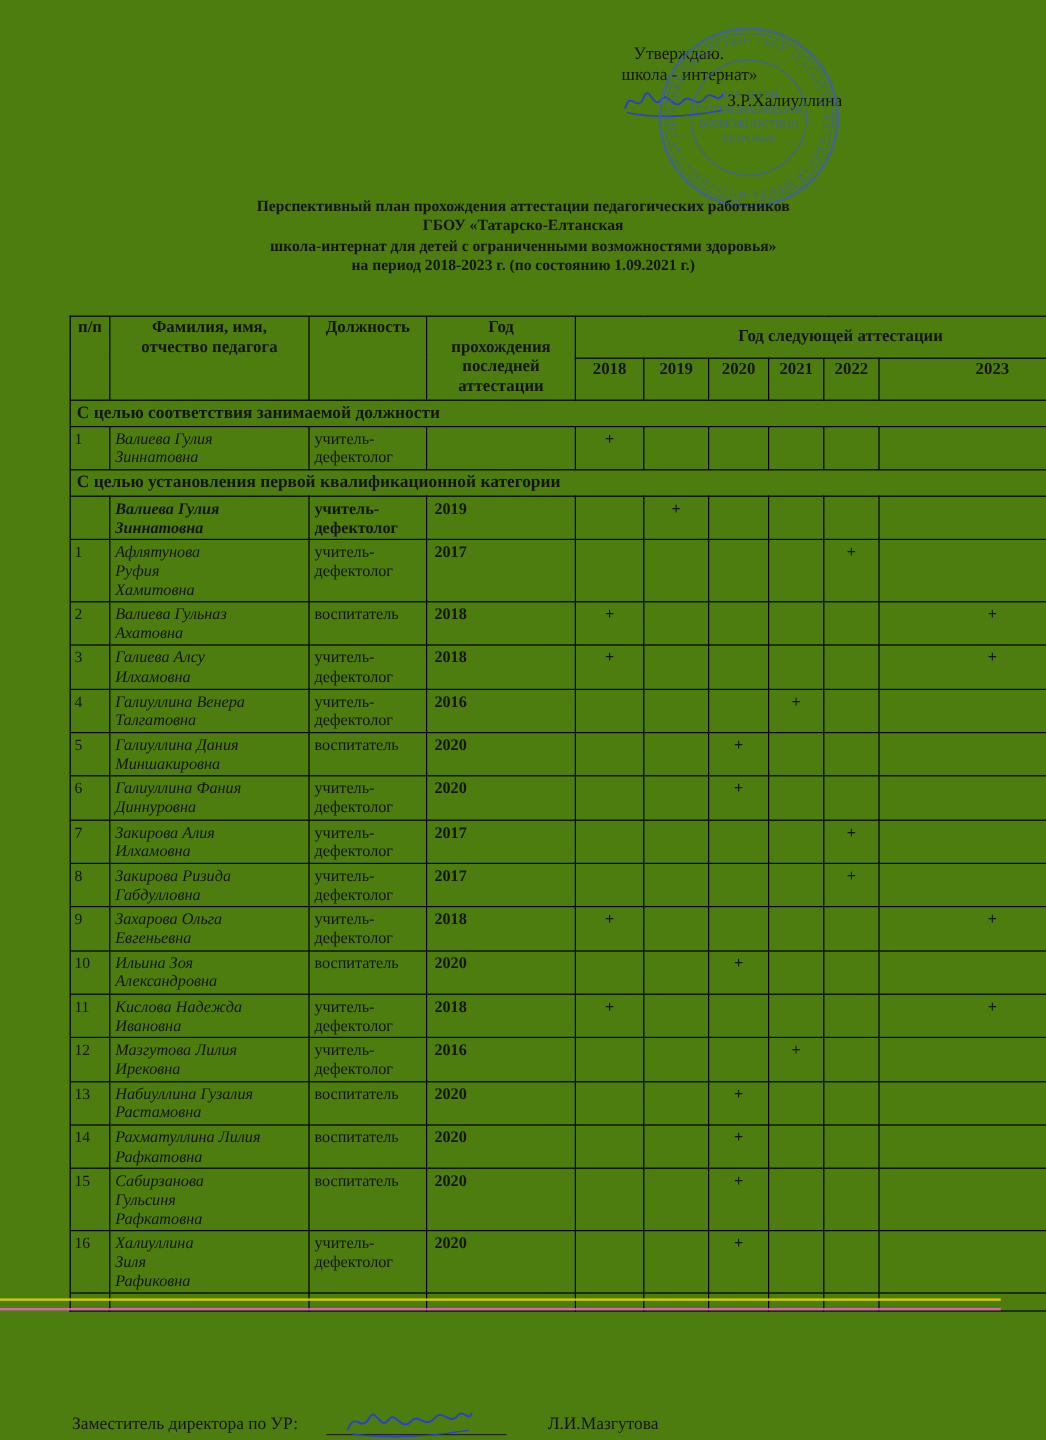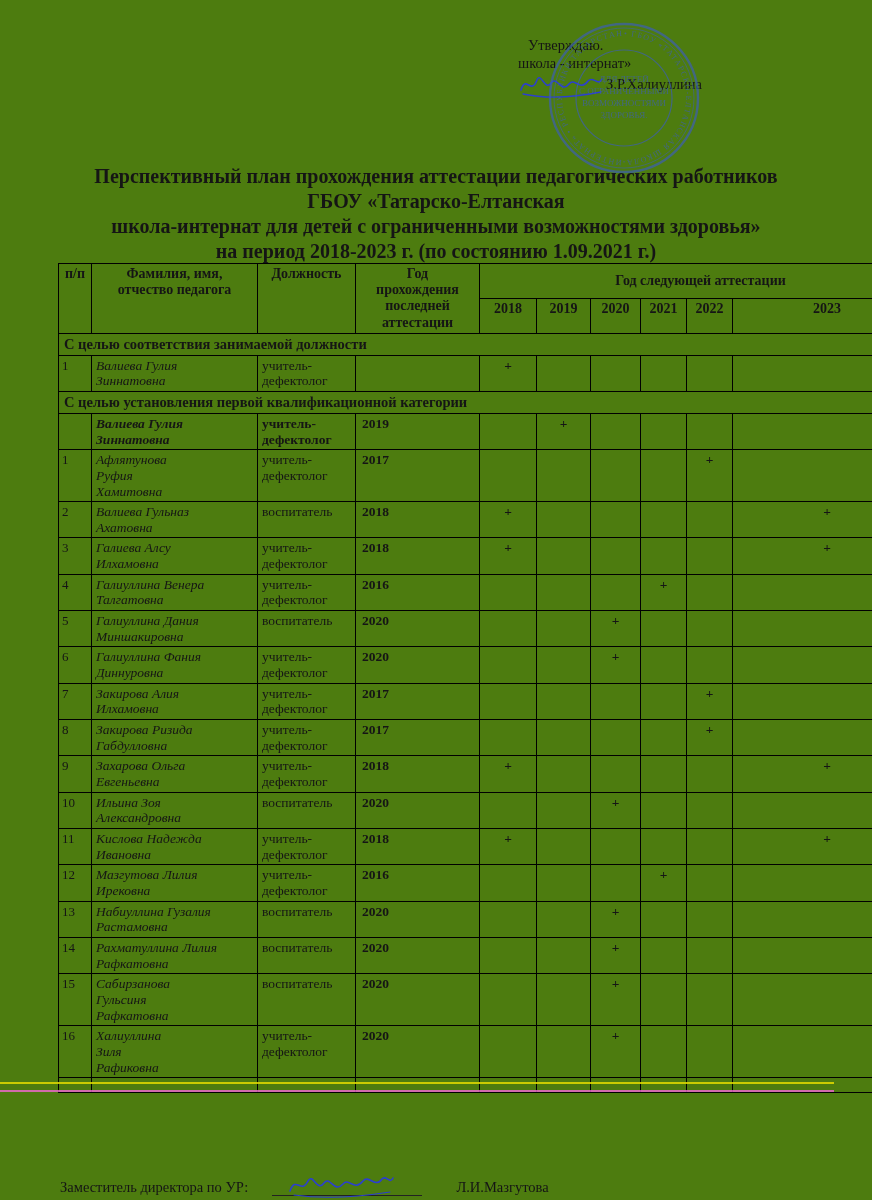--- a/index.html
+++ b/index.html
@@ -14,21 +14,21 @@
   .approval .ind { padding-left:10px; }
   .approval .sig-row { display:flex; align-items:center; gap:2px; }
   .approval .sig-wrap { position:relative; width:86px; height:24px; }
   .approval .sig-wrap svg { position:absolute; left:0; bottom:-4px; }
 
   
   .stamp { position:absolute; left:546px; top:20px; width:156px; height:156px; opacity:.72; pointer-events:none; }
 
   
   .title { position:absolute; left:0; top:164px; width:100%; text-align:center;
-           font-weight:bold; font-size:20px; line-height:1.25; }
+           font-weight:bold; font-size:13px; line-height:1.25; }
 
   
   table.att { position:absolute; left:58px; top:263px; width:864px;
               border-collapse:collapse; table-layout:fixed; background:transparent; }
   .att th, .att td { border:1px solid #000; font-size:13.5px; line-height:1.16;
                      padding:2px 3px; vertical-align:top; white-space:pre-line;
                      overflow:hidden; }
   .att th { font-weight:bold; text-align:center; font-size:14px; }
   .att th.years-span { vertical-align:middle; }
   .att td.c0 { text-align:left; padding-left:3px; font-size:13px; }

